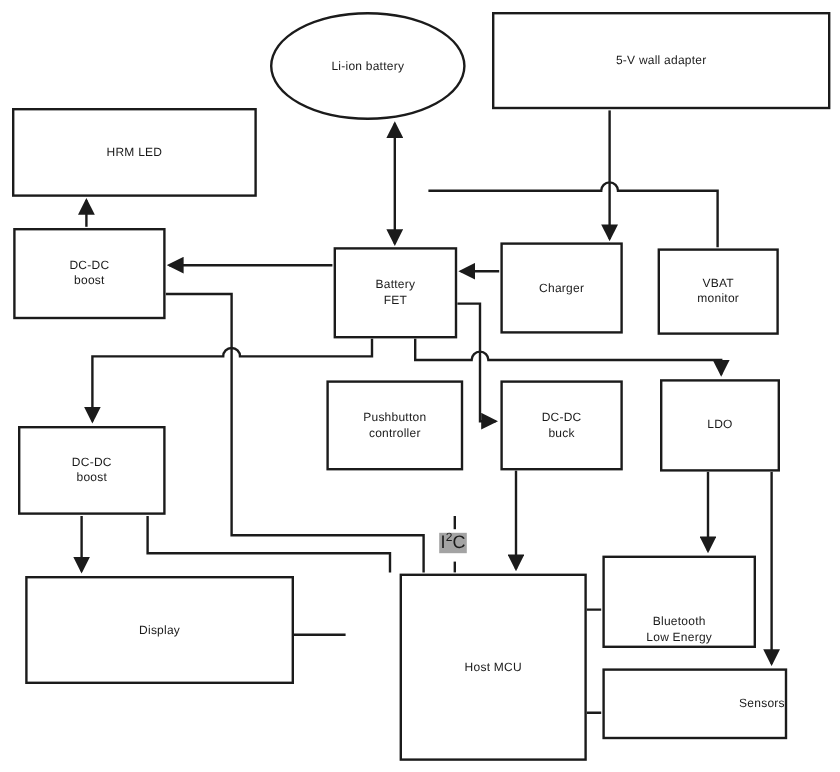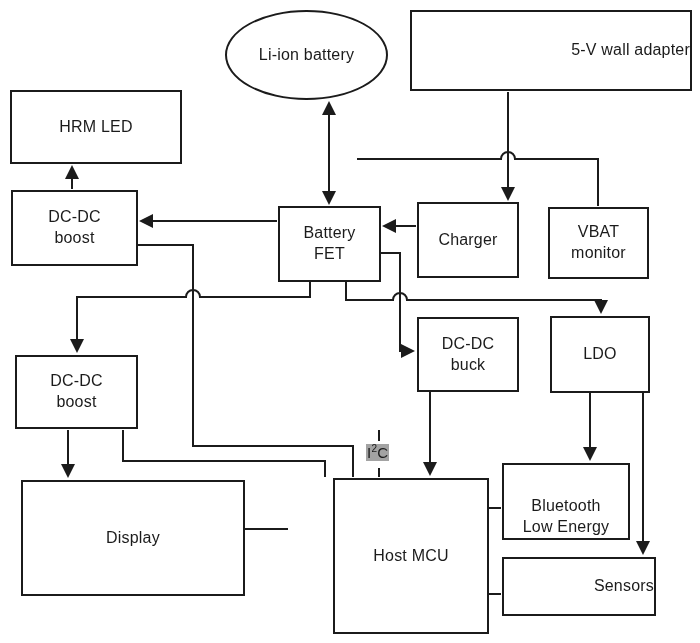--- a/index.html
+++ b/index.html
@@ -24,21 +24,21 @@
     height: 643px;
   }
   .node {
     position: absolute;
     box-sizing: border-box;
     border: 2px solid #1b1b1b;
     background: #ffffff;
     display: flex;
     align-items: center;
     justify-content: center;
-    font-size: 16px;
+    font-size: 10px;
     line-height: 1.3;
   }
   .node .lbl {
     white-space: pre-line;
     text-align: center;
     letter-spacing: 0.2px;
   }
   .node.ellipse {
     border-radius: 50%;
   }
@@ -47,32 +47,32 @@
     font-size: 15px;
     letter-spacing: 0.2px;
     background: #a3a3a3;
     padding: 0 1px;
   }
   .bus-label sup {
     font-size: 10px;
     line-height: 0;
   }
   
-  .n-hrm      { left: 10px;  top: 90px;  width: 172px; height: 74px; }
+  .n-hrm      { left: 10px;  top: 90px;  width: 204px; height: 74px; }
   .n-boost1   { left: 11px;  top: 190px; width: 127px; height: 76px; }
   .n-battery  { left: 225px; top: 10px;  width: 163px; height: 90px; }
-  .n-adapter  { left: 410px; top: 10px;  width: 282px; height: 81px; justify-content: flex-end; }
+  .n-adapter  { left: 410px; top: 10px;  width: 282px; height: 81px; }
   .n-fet      { left: 278px; top: 206px; width: 103px; height: 76px; }
   .n-charger  { left: 417px; top: 202px; width: 102px; height: 76px; }
   .n-vbat     { left: 548px; top: 207px; width: 101px; height: 72px; }
   .n-push     { left: 272px; top: 317px; width: 114px; height: 75px; }
   .n-buck     { left: 417px; top: 317px; width: 102px; height: 75px; }
   .n-ldo      { left: 550px; top: 316px; width: 100px; height: 77px; }
   .n-boost2   { left: 15px;  top: 355px; width: 123px; height: 74px; }
-  .n-display  { left: 21px;  top: 480px; width: 224px; height: 116px; }
+  .n-display  { left: 21px;  top: 480px; width: 224px; height: 90px; }
   .n-mcu      { left: 289px; top: 478px; width: 156px; height: 156px; margin-left: 44px; }
   .n-ble      { left: 502px; top: 463px; width: 128px; height: 77px; align-items: flex-end; }
   .n-sensors  { left: 502px; top: 557px; width: 154px; height: 59px; justify-content: flex-end; }
   .bus-label  { left: 366px; top: 444px; }
 </style>
 </head>
 <body>
 
 <div class="canvas">
 
@@ -129,20 +129,24 @@
   <div class="node n-fet">
     <span class="lbl">Battery
 FET</span>
   </div>
 
   <div class="node n-vbat">
     <span class="lbl">VBAT
 monitor</span>
   </div>
 
+  <div class="node n-push">
+    <span class="lbl">Pushbutton
+controller</span>
+  </div>
 
   <div class="node n-buck">
     <span class="lbl">DC-DC
 buck</span>
   </div>
 
   <div class="node n-ldo">
     <span class="lbl">LDO</span>
   </div>
 

